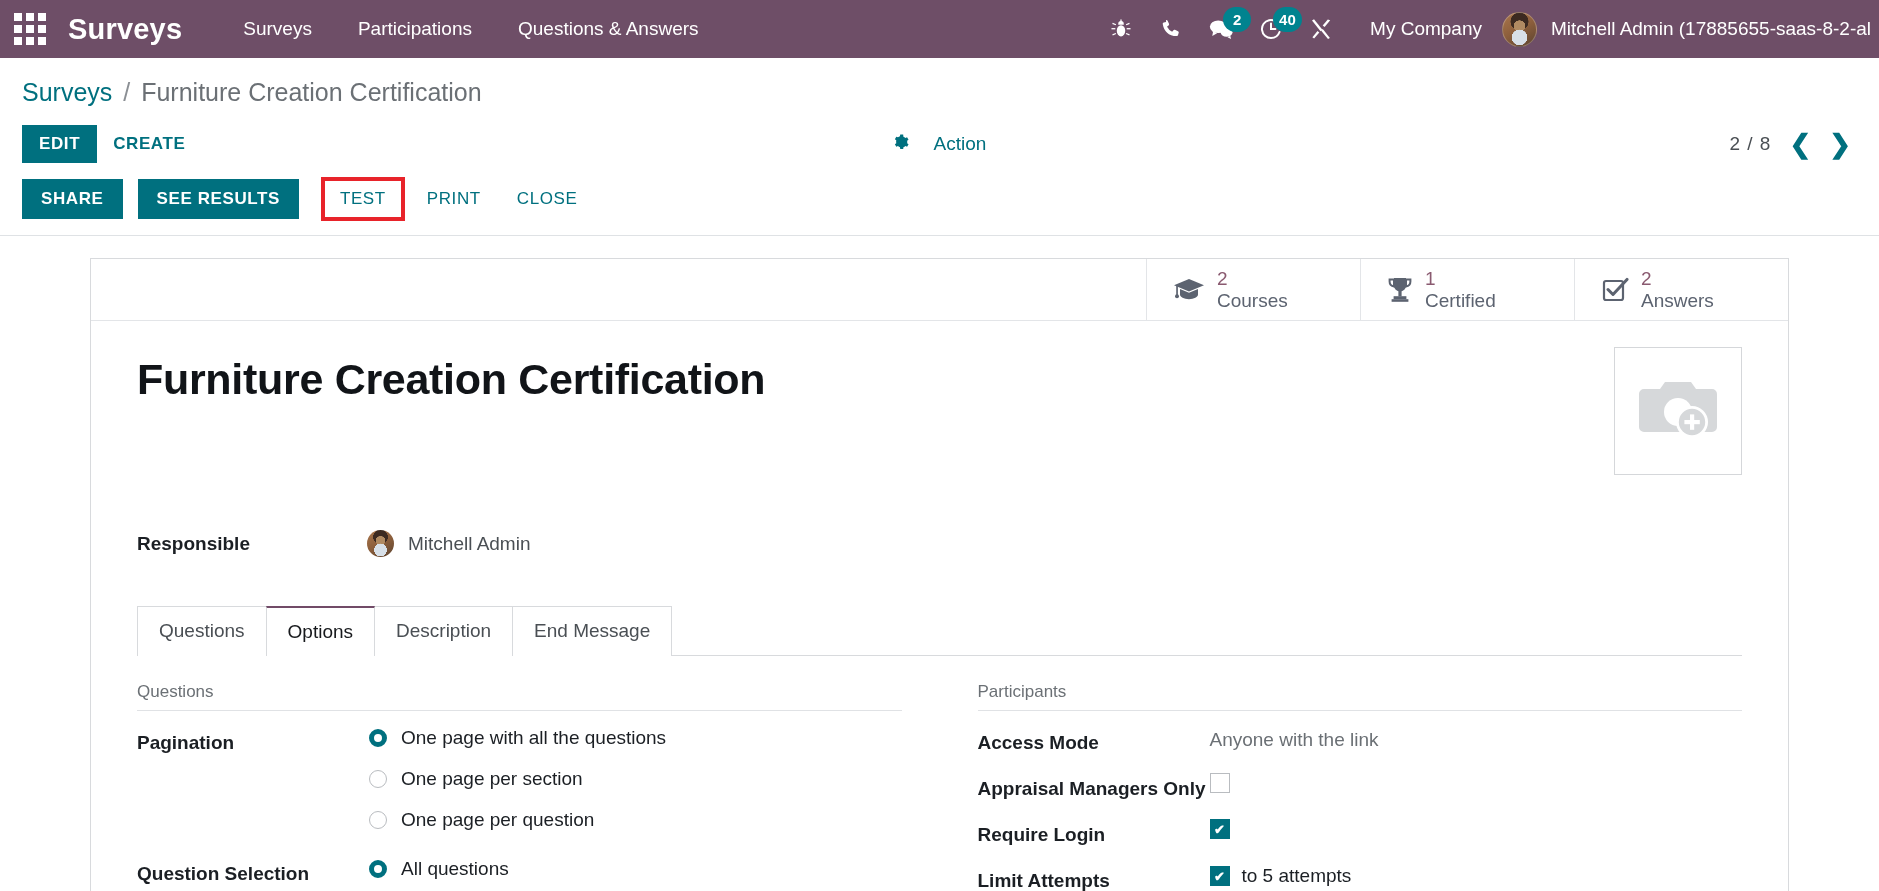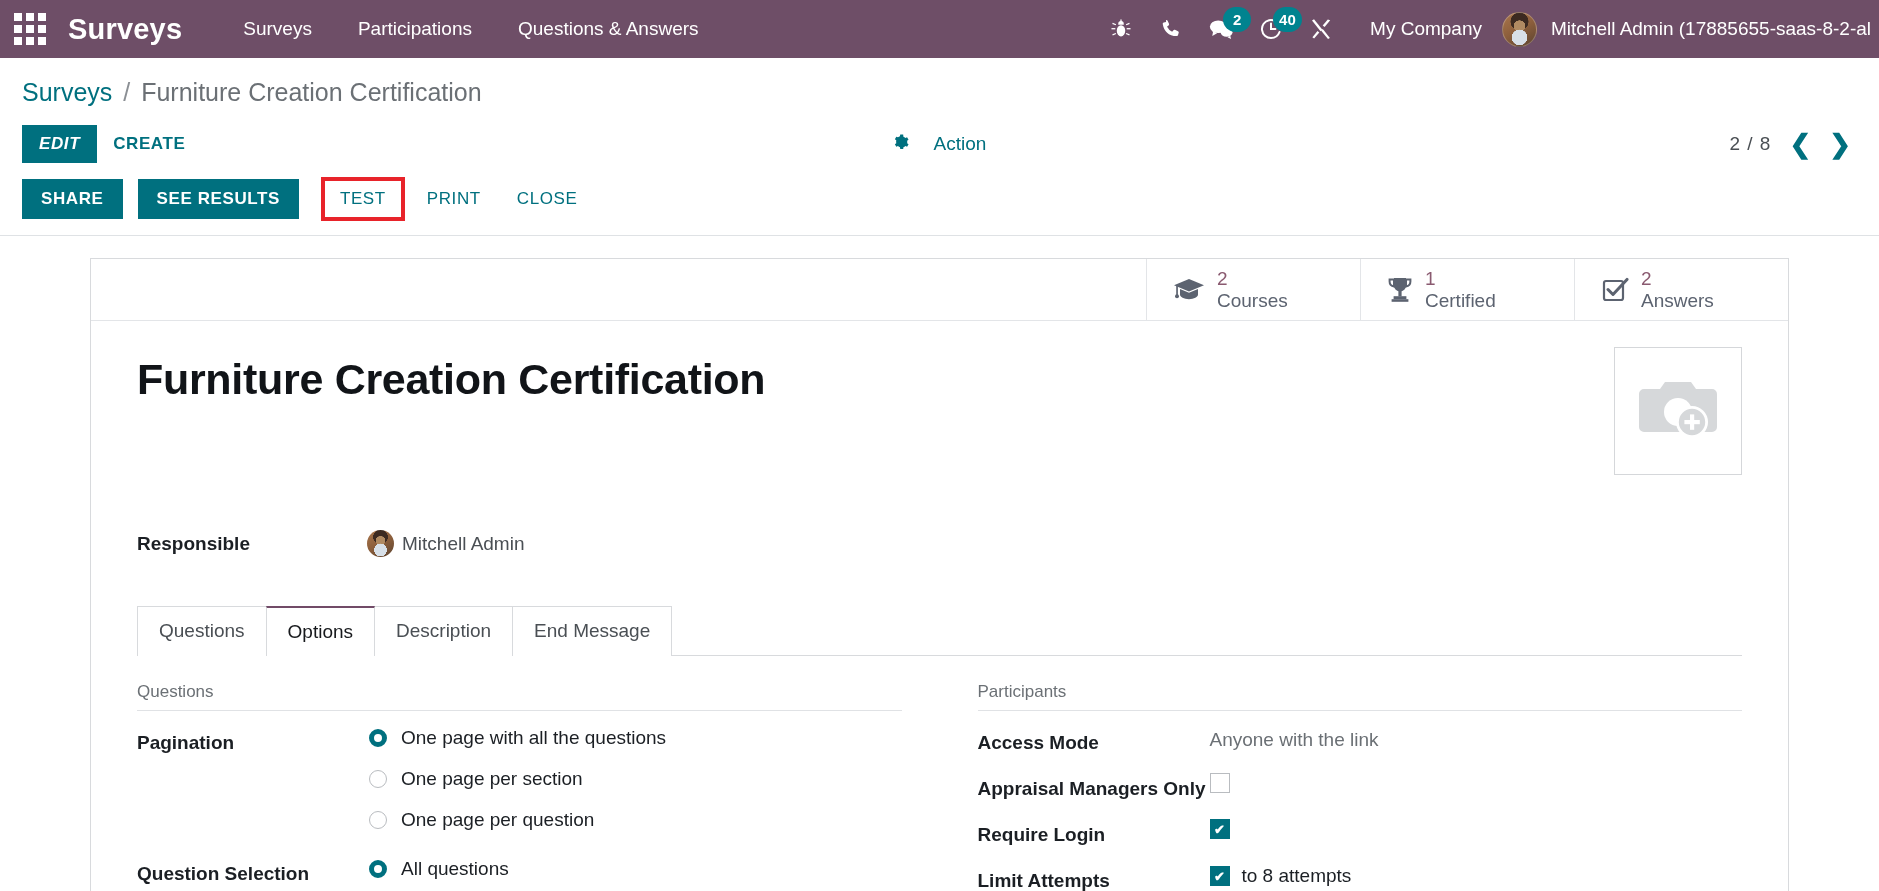--- a/index.html
+++ b/index.html
@@ -127,21 +127,20 @@
   .btn-primary {
     background: #00707F;
     color: #fff;
     border: none;
     font-size: 17px;
     font-weight: bold;
     letter-spacing: .6px;
     padding: 9px 17px;
     cursor: pointer;
     font-family: inherit;
-    font-style: italic;
   }
   .btn-link {
     background: transparent;
     color: #00707F;
     border: none;
     font-size: 17px;
     font-weight: bold;
     letter-spacing: .6px;
     padding: 9px 16px;
     cursor: pointer;
@@ -273,21 +272,21 @@
     font-weight: bold;
     color: #1b1f24;
     width: 230px;
     flex: 0 0 230px;
   }
   .field-value {
     font-size: 19px;
     color: #4a4f54;
     display: flex;
     align-items: center;
-    gap: 8px;
+    gap: 14px;
   }
   .avatar-sm {
     width: 27px; height: 27px; border-radius: 50%;
     background:
       radial-gradient(circle at 50% 74%, #d8e0e8 0 26%, rgba(216,224,232,0) 27%),
       radial-gradient(circle at 50% 40%, #b08a62 0 22%, rgba(176,138,98,0) 23%),
       radial-gradient(circle at 50% 26%, #3c2a21 0 30%, rgba(60,42,33,0) 31%),
       linear-gradient(150deg, #a9764c 0%, #8d5f3c 48%, #5d4430 100%);
     flex: 0 0 auto;
   }
@@ -633,21 +632,21 @@
             <div class="opt-label">Require Login</div>
             <div class="opt-ctrl">
               <span class="checkbox checked">✔</span>
             </div>
           </div>
 
           <div class="opt-row">
             <div class="opt-label">Limit Attempts</div>
             <div class="opt-ctrl inline-ctrl">
               <span class="checkbox checked">✔</span>
-              <span>to 8 attempts</span>
+              <span>to 5 attempts</span>
             </div>
           </div>
         </div>
 
       </div>
     </div>
   </div>
 </div>
 
 </body></html>

